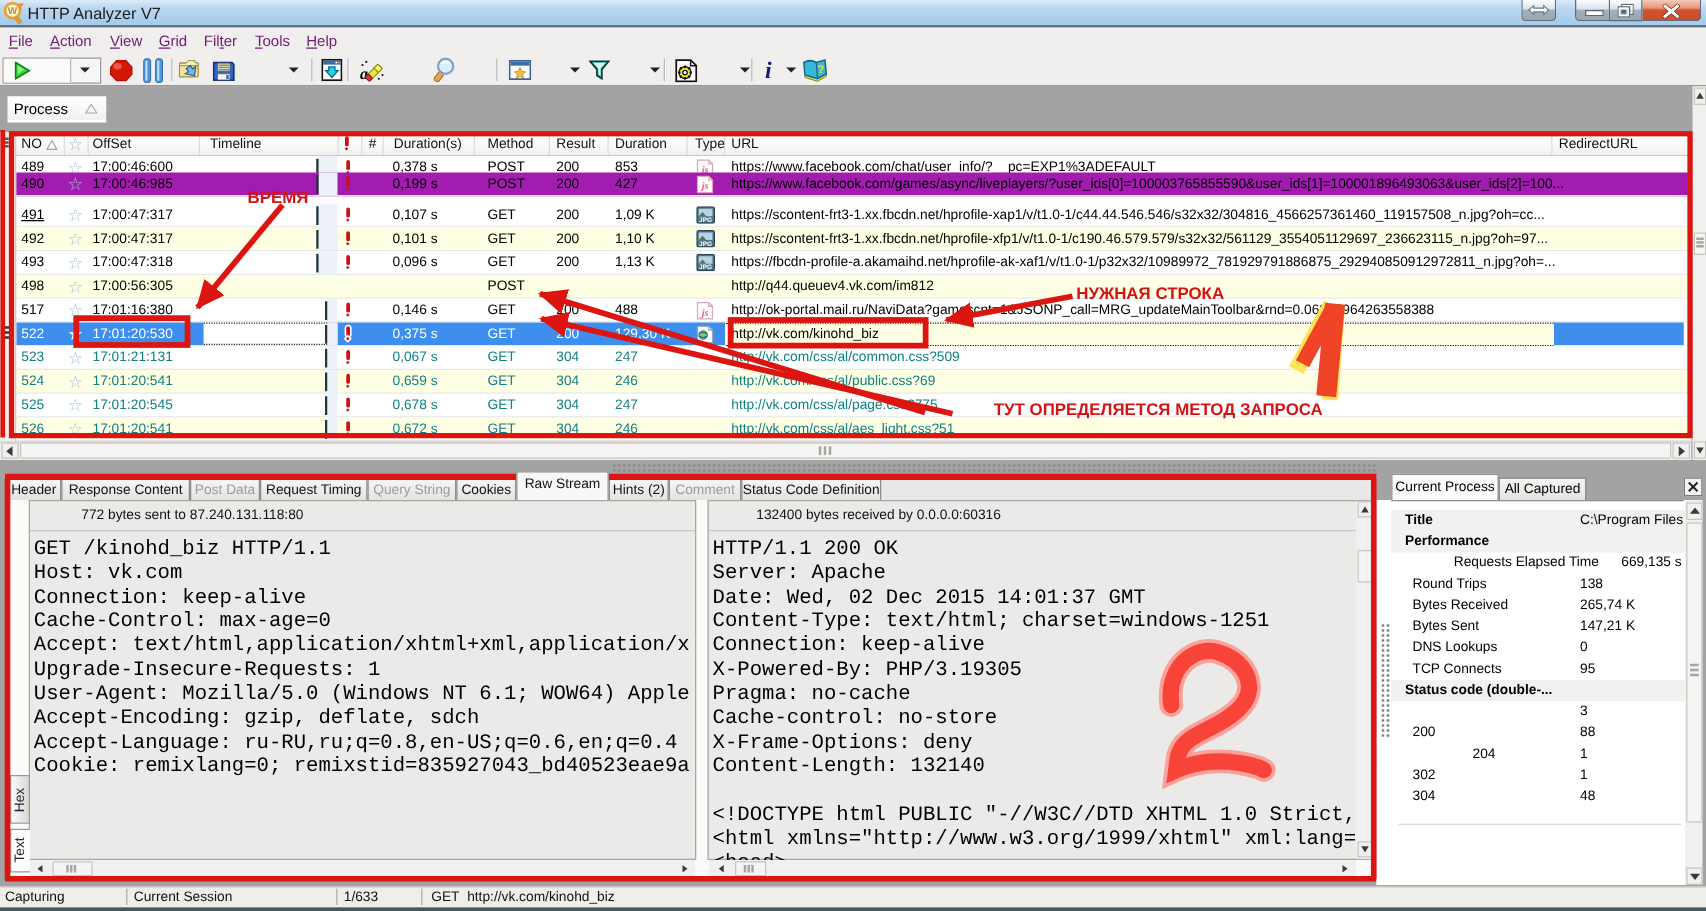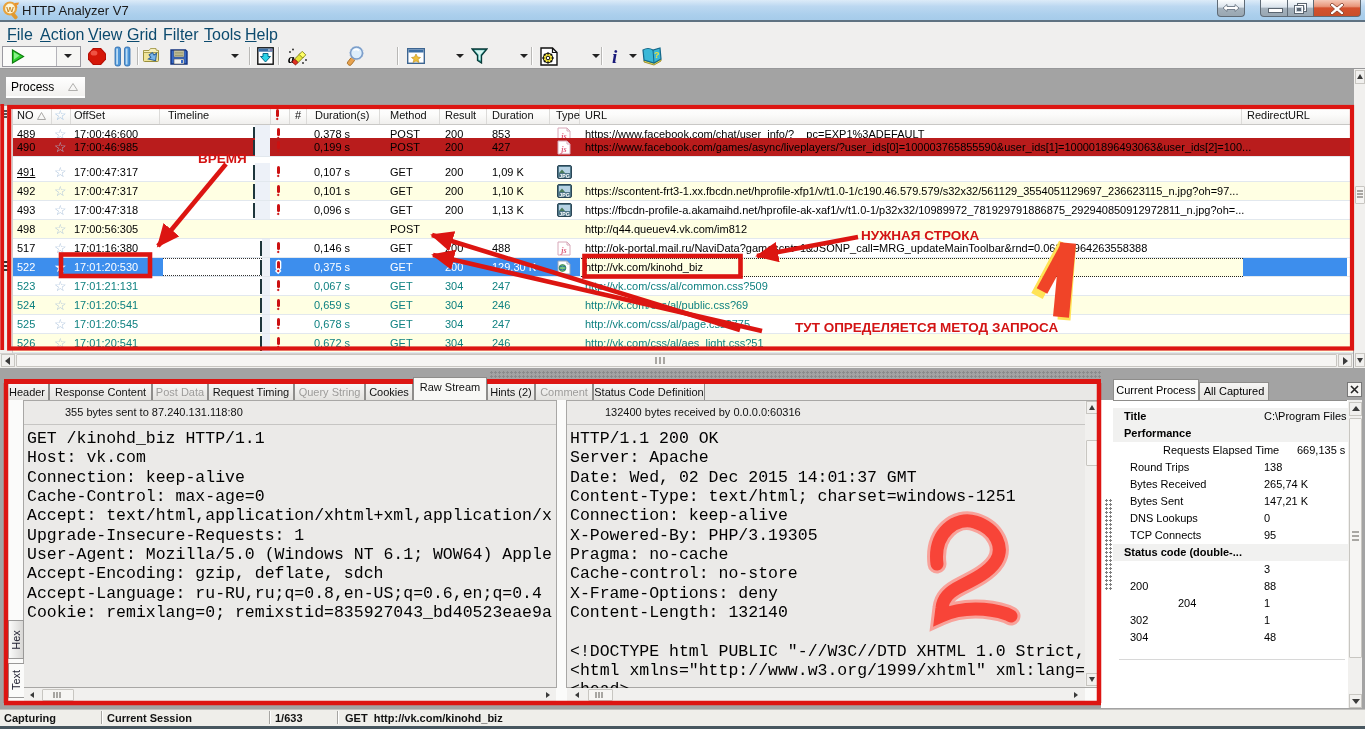--- a/index.html
+++ b/index.html
@@ -7,21 +7,21 @@
   font-family:"Liberation Sans",sans-serif;font-size:11px;color:#000;}
 .abs{position:absolute;}
 
 #titlebar{left:0;top:0;width:1365px;height:21px;
   background:linear-gradient(180deg,#dcebf8 0%,#bcd8f1 30%,#abcfec 70%,#a5cbe9 100%);}
 #titletext{left:22px;top:3px;font-size:13px;color:#1a1a1a;}
 #titlebottom{left:0;top:20px;width:1365px;height:2px;background:#5f7282;}
 .winbtn{top:0;height:16px;border:1px solid #5f6b76;border-top:none;box-sizing:border-box;}
 
 #menubar{left:0;top:22px;width:1365px;height:22px;background:#f0efee;}
-.menuitem{top:26px;font-size:16px;color:#0c4a6e;}
+.menuitem{top:26px;font-size:12px;color:#701a75;}
 
 #toolbar{left:0;top:44px;width:1365px;height:25px;background:#f0efee;border-bottom:1px solid #98989a;box-sizing:border-box;}
 .tbtext{top:51px;font-size:11.5px;color:#111;margin-top:19px;}
 .tbsep{top:47px;width:1px;height:18px;background:#b9b8b6;border-right:1px solid #fdfdfd;}
 .tbarrow{width:0;height:0;border-left:4px solid transparent;border-right:4px solid transparent;border-top:4px solid #222;}
 
 #procband{left:0;top:69px;width:1365px;height:37px;background:#a3a3a3;}
 #proctab{left:6px;top:8px;width:79px;height:19px;background:linear-gradient(180deg,#ffffff,#f2f1ef);border-bottom:2px solid #fff;}
 
 #grid{left:0;top:106px;width:1353px;height:247px;background:#fff;}
@@ -45,21 +45,21 @@
 .tab{top:2px;height:17px;background:linear-gradient(180deg,#f7f6f5,#e3e2df);border:1px solid #8e8d8b;border-bottom:none;box-sizing:border-box;font-size:11px;color:#111;text-align:center;}
 .tabgray{color:#9d9c9a;}
 .pane{background:#ebeae8;border:1px solid #a8a7a5;box-sizing:border-box;}
 .phead{top:6px;font-size:11px;color:#111;}
 .mono{font-family:"Liberation Mono",monospace;font-size:16.5px;line-height:19.35px;color:#000;white-space:pre;}
 .prow{left:9px;width:235px;height:17px;}
 .plabel{position:absolute;top:2px;font-size:11px;white-space:nowrap;}
 .pval{position:absolute;left:151px;top:2px;font-size:11px;white-space:nowrap;}
 
 #statusbar{left:0;top:709px;width:1365px;height:17px;background:#efeeea;border-top:1px solid #c2c1be;box-sizing:border-box;}
-.stext{top:3px;font-size:11px;font-weight:bold;color:#111;}
+.stext{top:3px;font-size:11px;font-weight:normal;color:#111;}
 .ssep{top:2px;width:1px;height:13px;background:#a6a5a2;border-right:1px solid #fff;}
 #botband{left:0;top:726px;width:1365px;height:3px;background:#47565f;}
 svg{display:block;}
 </style>
 </head>
 <body>
 <div id="app">
 
 <div class="abs" id="titlebar"></div>
 <div class="abs" id="titletext">HTTP Analyzer V7</div>
@@ -285,21 +285,21 @@
           <div class="abs cell" style="left:390px;color:#000;">POST</div>
           <div class="abs cell" style="left:445px;color:#000;">200</div>
           <div class="abs cell" style="left:492px;color:#000;">853</div>
           <svg class="abs" style="left:557px;top:2px" width="14" height="15" viewBox="0 0 14 15">
             <path d="M1 1 L10 1 L13 4 L13 14 L1 14 Z" fill="#fff" stroke="#d8a8b8" stroke-width="1"></path>
             <path d="M10 1 L10 4 L13 4" fill="none" stroke="#d8a8b8" stroke-width="1"></path>
             <text x="7" y="11.5" font-size="8" font-weight="bold" font-style="italic" fill="#e05a78" text-anchor="middle" font-family="Liberation Serif">js</text>
           </svg>
           <div class="abs cell" style="left:585px;color:#000;">https://www.facebook.com/chat/user_info/?__pc=EXP1%3ADEFAULT</div>
         </div>
-<div class="abs grow rowline" style="top:13px;background:#b91c1c;padding-left:12px;">
+<div class="abs grow rowline" style="top:13px;background:#a21caf;padding-left:12px;">
           <div class="abs cell" style="left:17px;color:#000;">490</div>
           <div class="abs star" style="left:54px;color:#a9c0da">☆</div>
           <div class="abs cell" style="left:74px;color:#000;">17:00:46:985</div>
           <div class="abs tick" style="left:252.5px"></div>
           <div class="abs tstrip" style="left:255.0px;width:14.5px"></div>
           <div class="abs" style="left:277px;top:2.5px;width:4px;height:13px">
             <span style="position:absolute;left:0;top:0;width:3.2px;height:8px;background:#cc1111;border-radius:1.5px"></span>
             <span style="position:absolute;left:0.4px;top:9.5px;width:2.4px;height:2.4px;background:#cc1111;transform:rotate(45deg)"></span>
           </div>
           <div class="abs cell" style="left:314px;color:#000;">0,199 s</div>
@@ -326,20 +326,21 @@
           <div class="abs cell" style="left:314px;color:#000;">0,107 s</div>
           <div class="abs cell" style="left:390px;color:#000;">GET</div>
           <div class="abs cell" style="left:445px;color:#000;">200</div>
           <div class="abs cell" style="left:492px;color:#000;">1,09 K</div>
           <svg class="abs" style="left:557px;top:2px" width="15" height="14" viewBox="0 0 15 14">
             <rect x="0.5" y="0.5" width="14" height="13" rx="1.5" fill="#4d7587" stroke="#2c4756" stroke-width="1"></rect>
             <rect x="2" y="2" width="11" height="6" fill="#b6d2e4"></rect>
             <path d="M2 8 L5 4.5 L8 8 Z" fill="#4a7a5a"></path>
             <text x="7.5" y="12.6" font-size="5.2" font-weight="bold" fill="#fff" text-anchor="middle" font-family="Liberation Sans">JPG</text>
           </svg>
+          <div class="abs cell" style="left:585px;color:#000;">https://scontent-frt3-1.xx.fbcdn.net/hprofile-xap1/v/t1.0-1/c44.44.546.546/s32x32/304816_4566257361460_119157508_n.jpg?oh=cc...</div>
         </div>
 <div class="abs grow rowline" style="top:57px;background:#ffffe3;">
           <div class="abs cell" style="left:17px;color:#000;">492</div>
           <div class="abs star" style="left:54px;color:#a9c0da">☆</div>
           <div class="abs cell" style="left:74px;color:#000;">17:00:47:317</div>
           <div class="abs tick" style="left:252.5px"></div>
           <div class="abs tstrip" style="left:255.0px;width:14.5px"></div>
           <div class="abs" style="left:277px;top:2.5px;width:4px;height:13px">
             <span style="position:absolute;left:0;top:0;width:3.2px;height:8px;background:#cc1111;border-radius:1.5px"></span>
             <span style="position:absolute;left:0.4px;top:9.5px;width:2.4px;height:2.4px;background:#cc1111;transform:rotate(45deg)"></span>
@@ -541,21 +542,21 @@
   <div class="abs tab tabgray" style="left:294px;top:383px;width:71px;line-height:16px">Query String</div>
   <div class="abs tab" style="left:365px;top:383px;width:48px;line-height:16px">Cookies</div>
   <div class="abs tab" style="left:487px;top:383px;width:48px;line-height:16px">Hints (2)</div>
   <div class="abs tab tabgray" style="left:535px;top:383px;width:58px;line-height:16px">Comment</div>
   <div class="abs tab" style="left:593px;top:383px;width:112px;line-height:16px">Status Code Definition</div>
 
   <div class="abs" style="left:4px;top:379px;width:1097px;height:4.5px;background:#dd1512"></div>
   <div class="abs tab" style="left:413px;top:377px;width:74px;height:23px;line-height:18px;background:#f8f8f6;z-index:3">Raw Stream</div>
 
   <div class="abs pane" style="left:23px;top:400px;width:534px;height:288px"></div>
-  <div class="abs phead" style="left:65px;top:406px">355 bytes sent to 87.240.131.118:80</div>
+  <div class="abs phead" style="left:65px;top:406px">772 bytes sent to 87.240.131.118:80</div>
   <div class="abs" style="left:24px;top:424px;width:532px;height:1px;background:#c6c5c3"></div>
   <div class="abs mono" style="left:27px;top:429px;width:528px;overflow:hidden">GET /kinohd_biz HTTP/1.1
 Host: vk.com
 Connection: keep-alive
 Cache-Control: max-age=0
 Accept: text/html,application/xhtml+xml,application/x
 Upgrade-Insecure-Requests: 1
 User-Agent: Mozilla/5.0 (Windows NT 6.1; WOW64) Apple
 Accept-Encoding: gzip, deflate, sdch
 Accept-Language: ru-RU,ru;q=0.8,en-US;q=0.6,en;q=0.4

